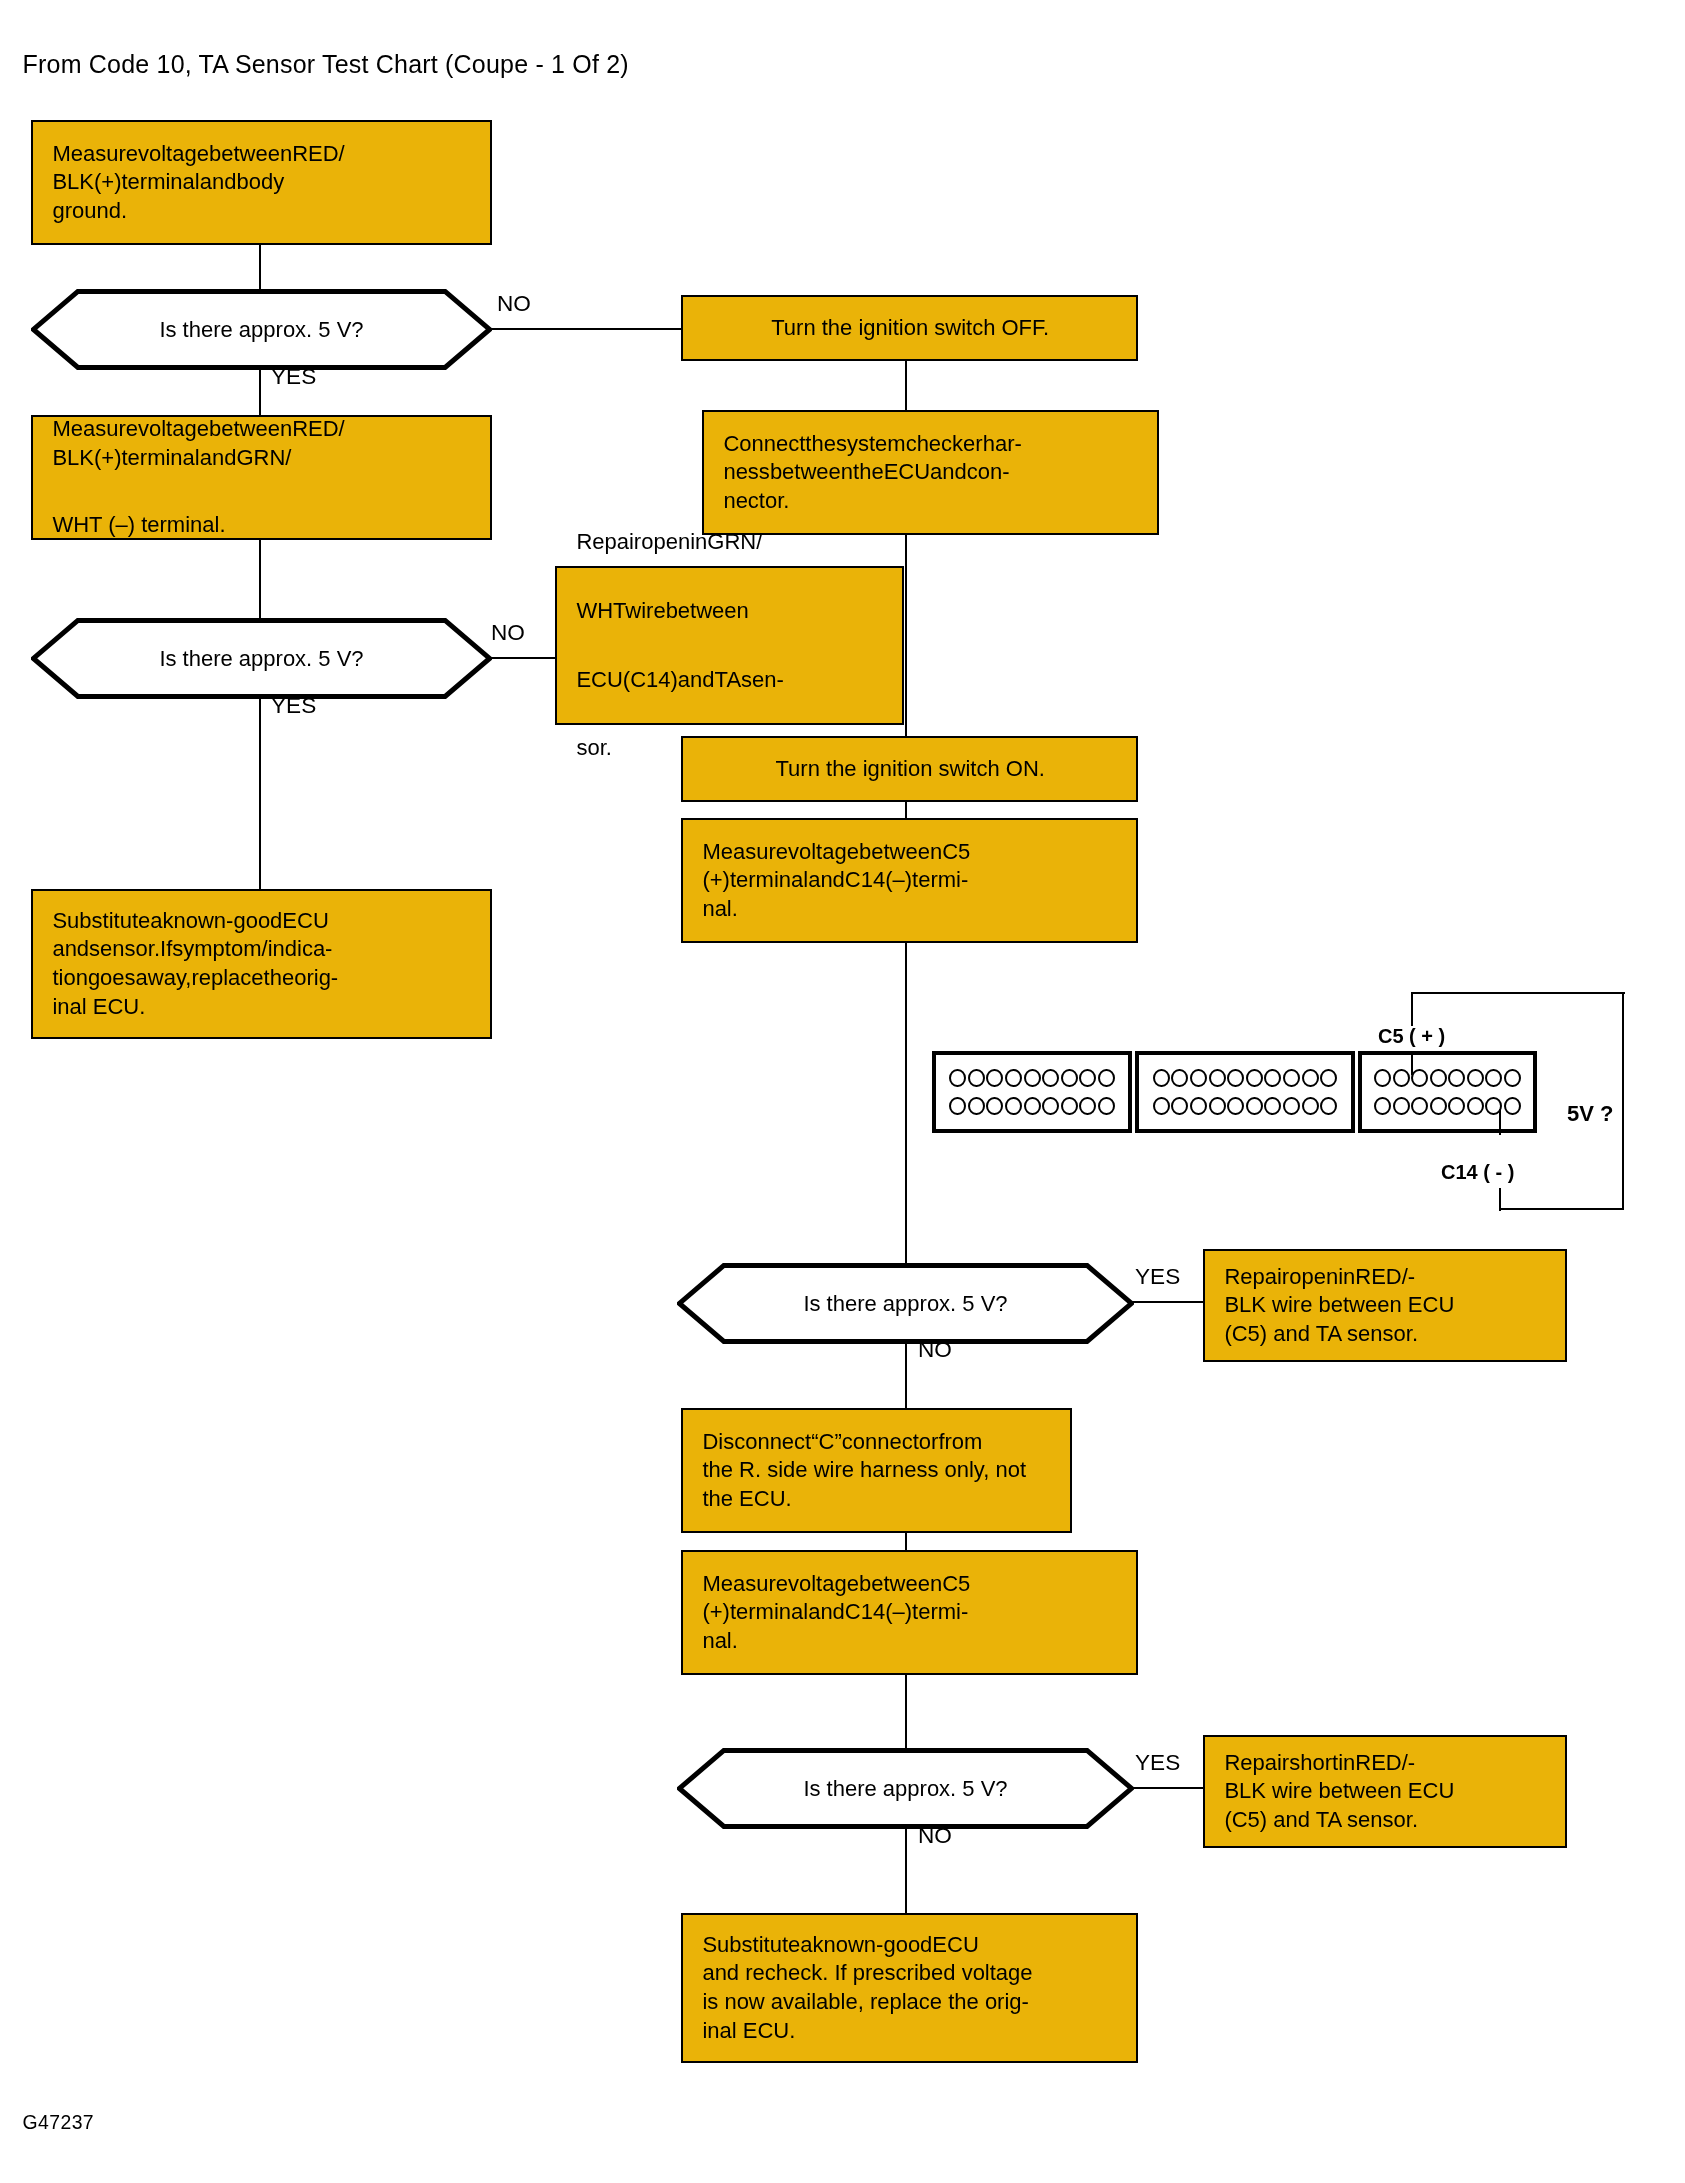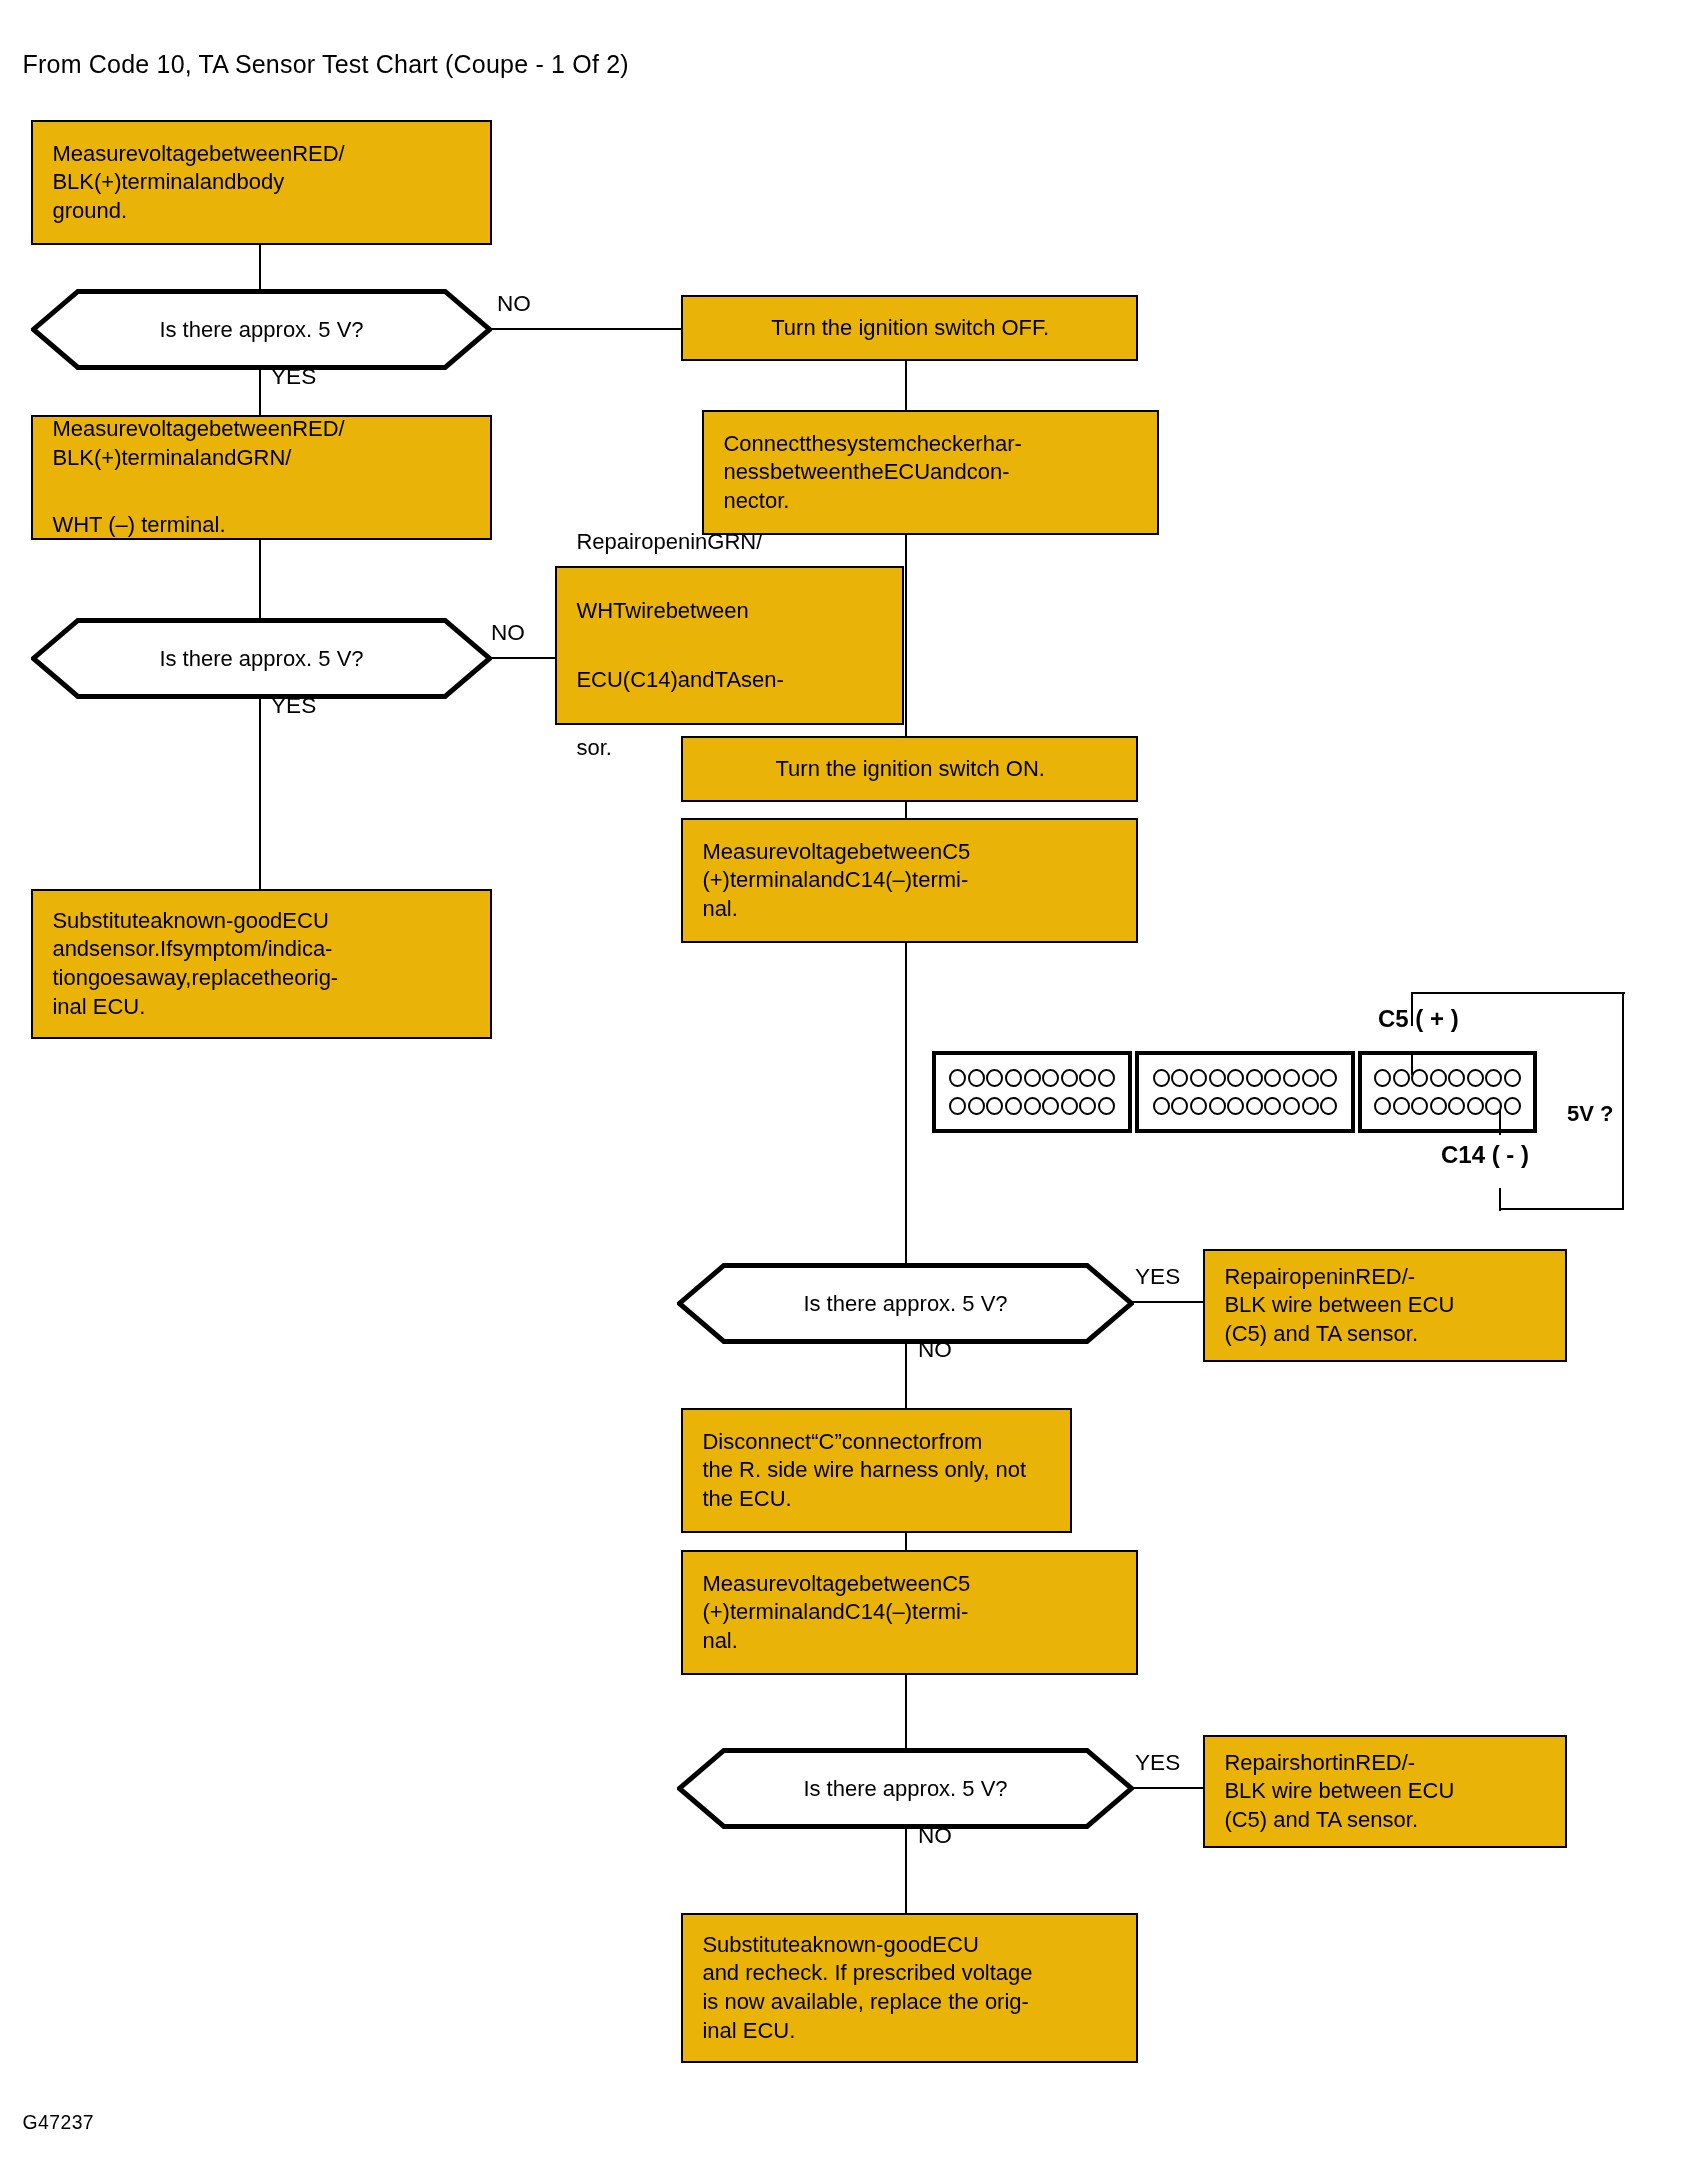--- a/index.html
+++ b/index.html
@@ -105,23 +105,24 @@
   .pin {
     width: 17px;
     height: 18.6px;
     border: 2.4px solid #000;
     border-radius: 50%;
     box-sizing: border-box;
     background: #fff;
   }
   .pin-label {
     position: absolute;
-    font-size: 24px;
+    font-size: 20px;
     font-weight: bold;
     white-space: nowrap;
+    margin-top: 20px;
   }
   .probe-label {
     position: absolute;
     font-size: 22px;
     font-weight: bold;
     white-space: nowrap;
   }
 </style>
 </head>
 <body>

